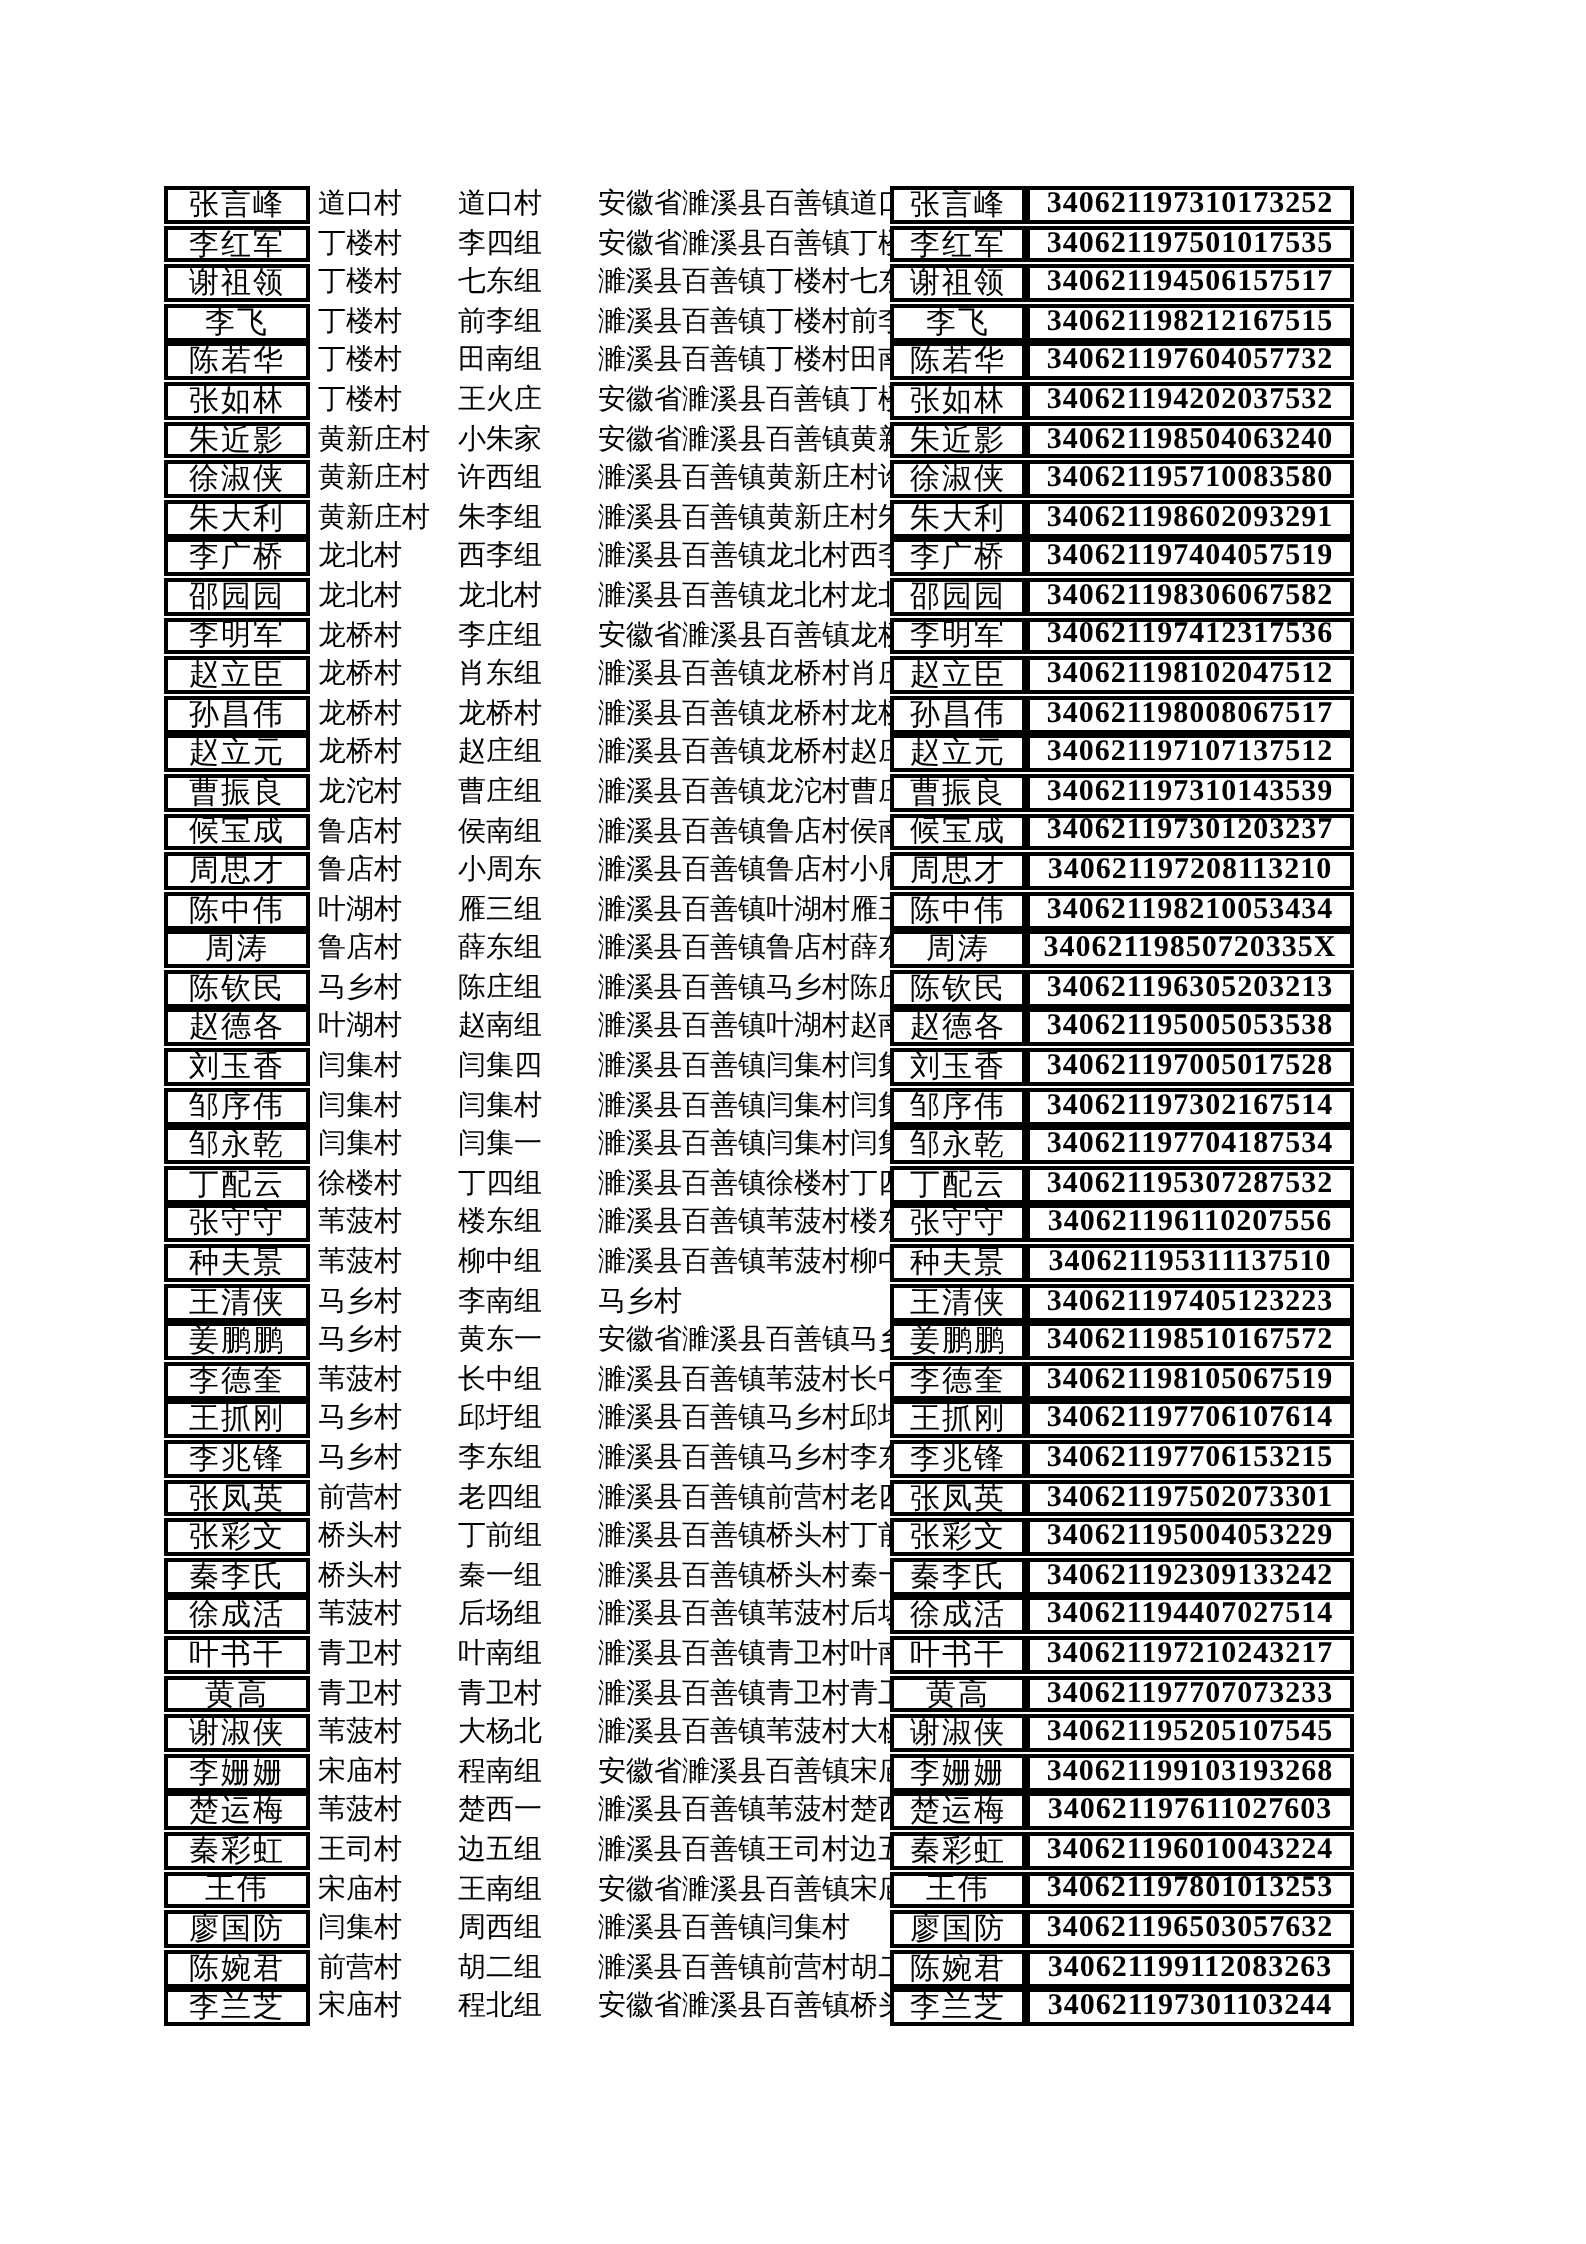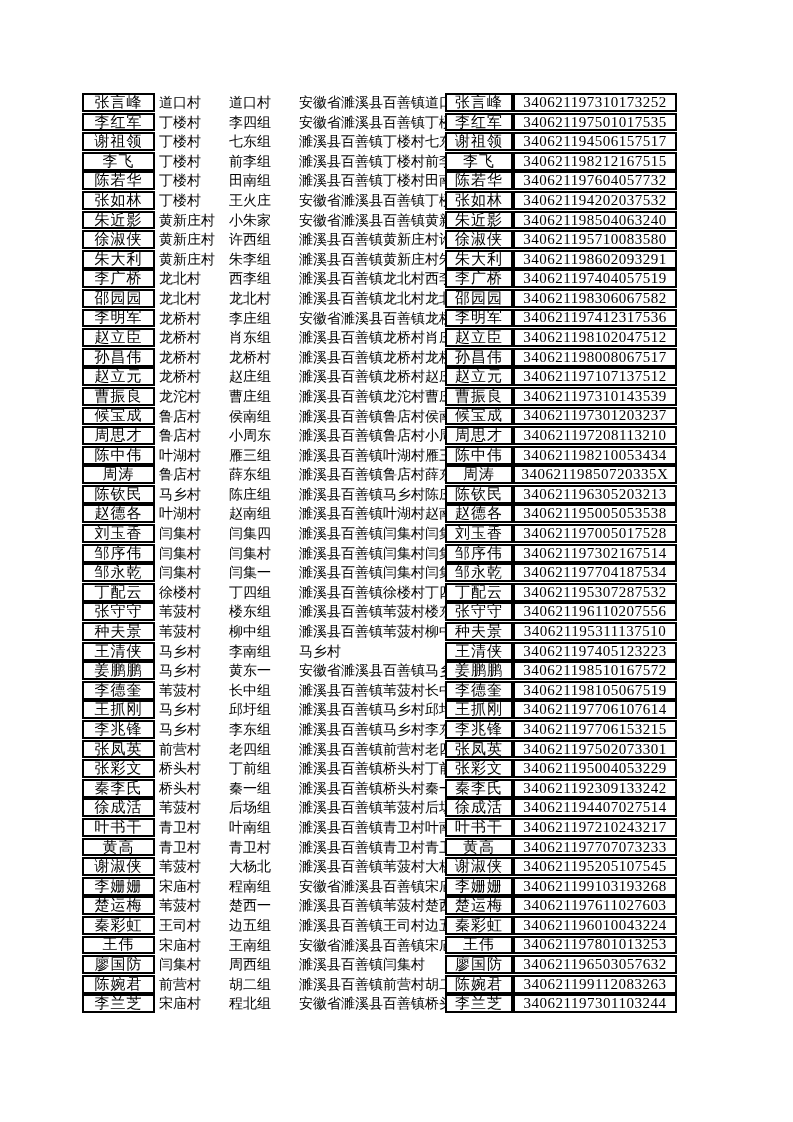--- a/index.html
+++ b/index.html
@@ -41,21 +41,21 @@
     display: flex;
     align-items: center;
     justify-content: center;
     text-align: center;
   }
   .c1 { width: 73px;  font-size: 15px; letter-spacing: 1px; }
   .c2 { width: 72px;  padding-left: 4px; line-height: 19.6px; }
   .c3 { width: 72px;  padding-left: 2px; line-height: 19.6px; }
   .c4 { width: 146px; line-height: 19.6px; }
   .c5 { width: 68px;  font-size: 15px; letter-spacing: 1px; }
-  .c6 { width: 164px; font-size: 15px; letter-spacing: 0.5px; }
+  .c6 { width: 164px; font-size: 15px; letter-spacing: 0.5px; font-weight: bold; }
 </style>
 </head>
 <body>
 
 <div class="page">
   <div class="records">
   <div class="row">
     <div class="cell c1 boxed">张言峰</div>
     <div class="cell c2">道口村</div>
     <div class="cell c3">道口村</div>

